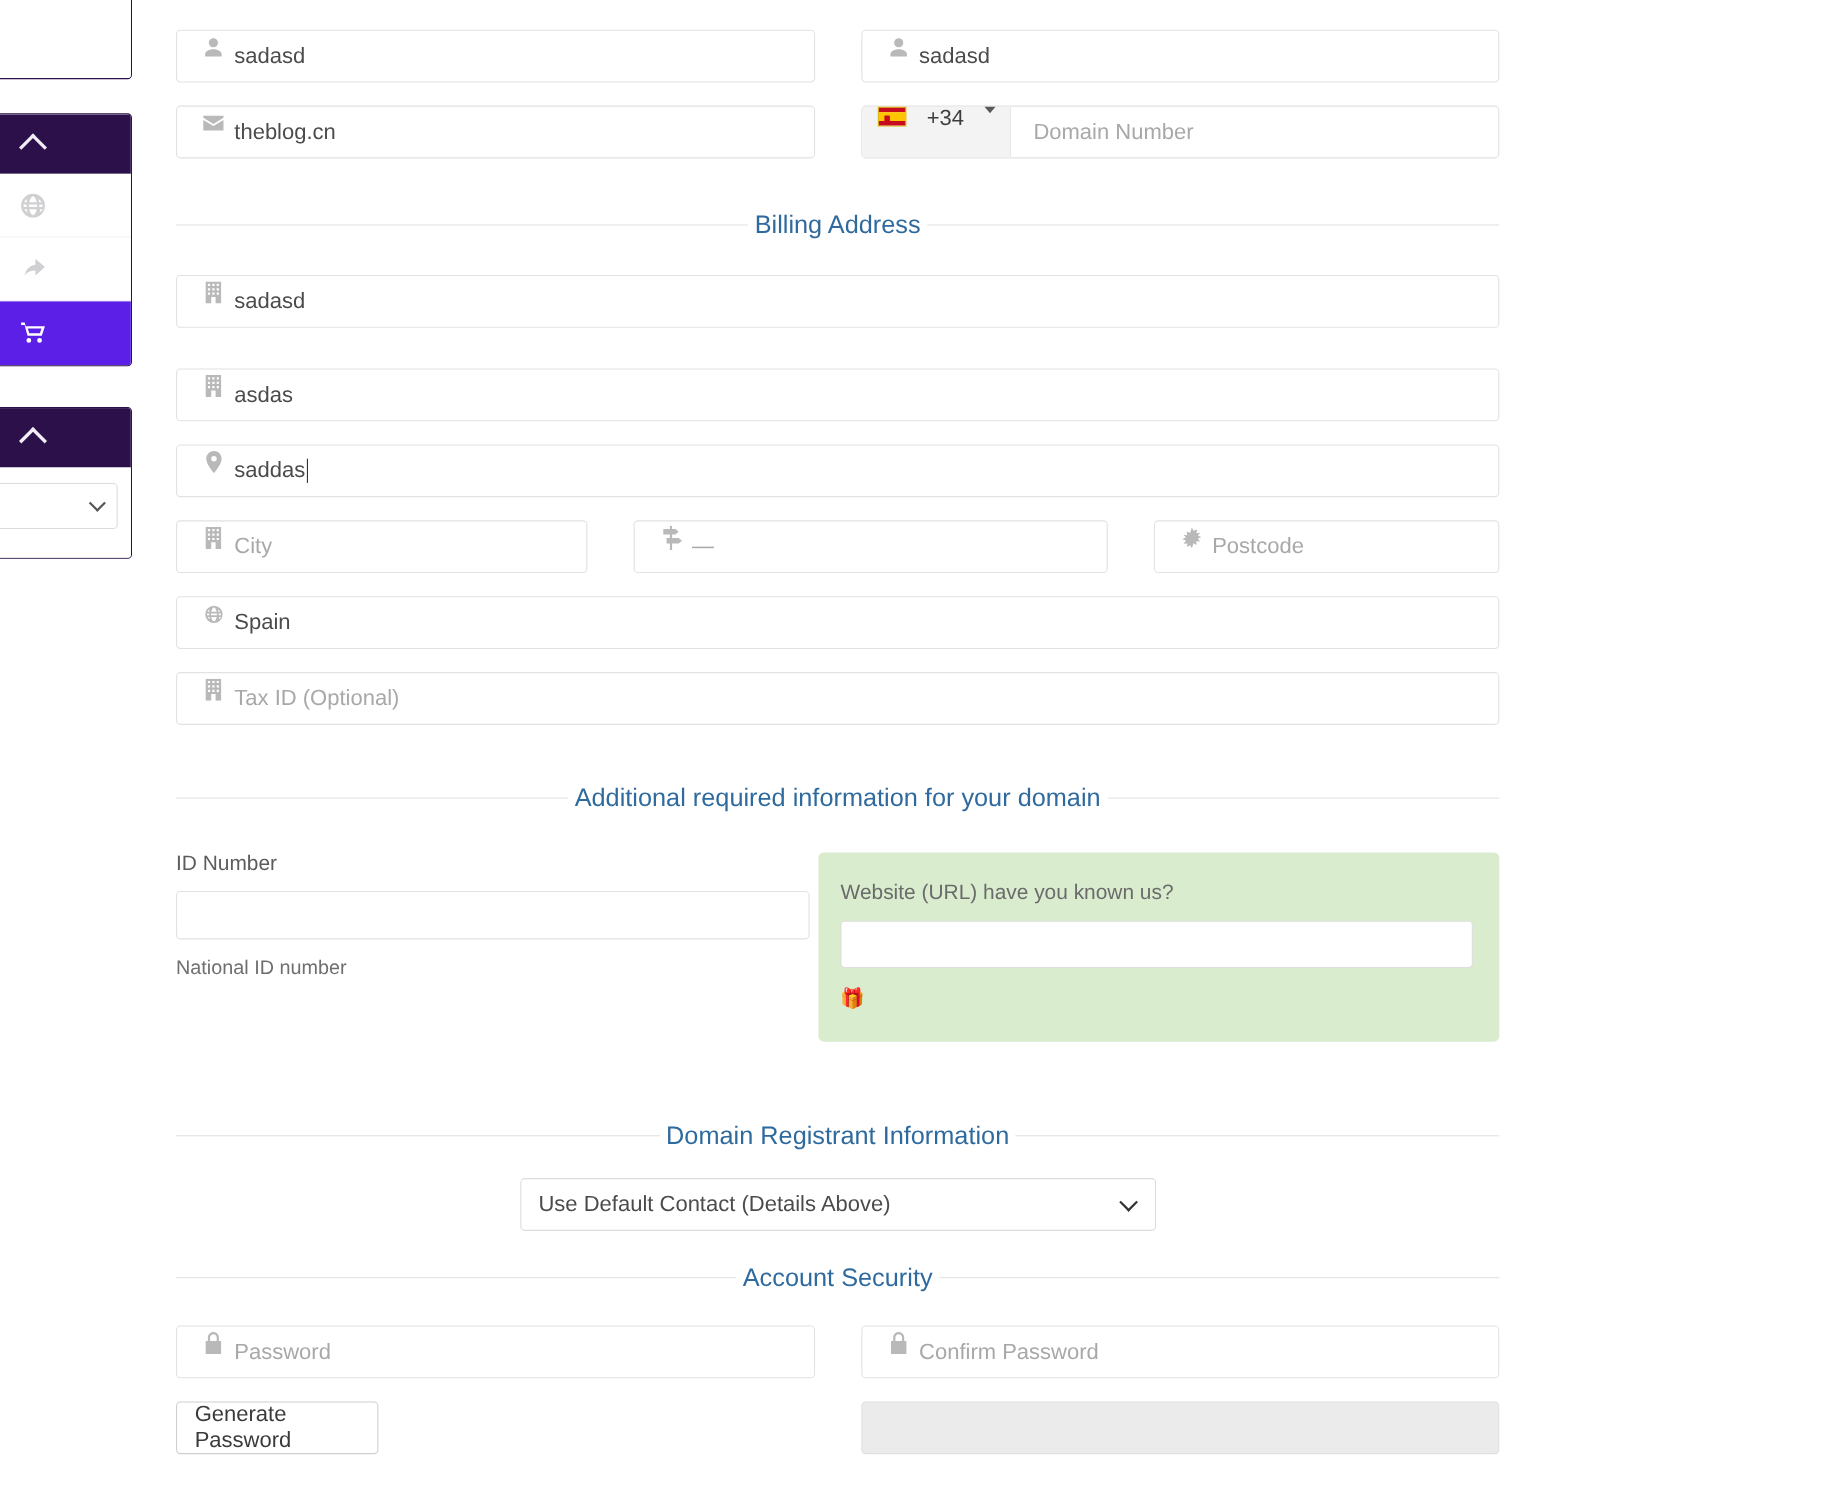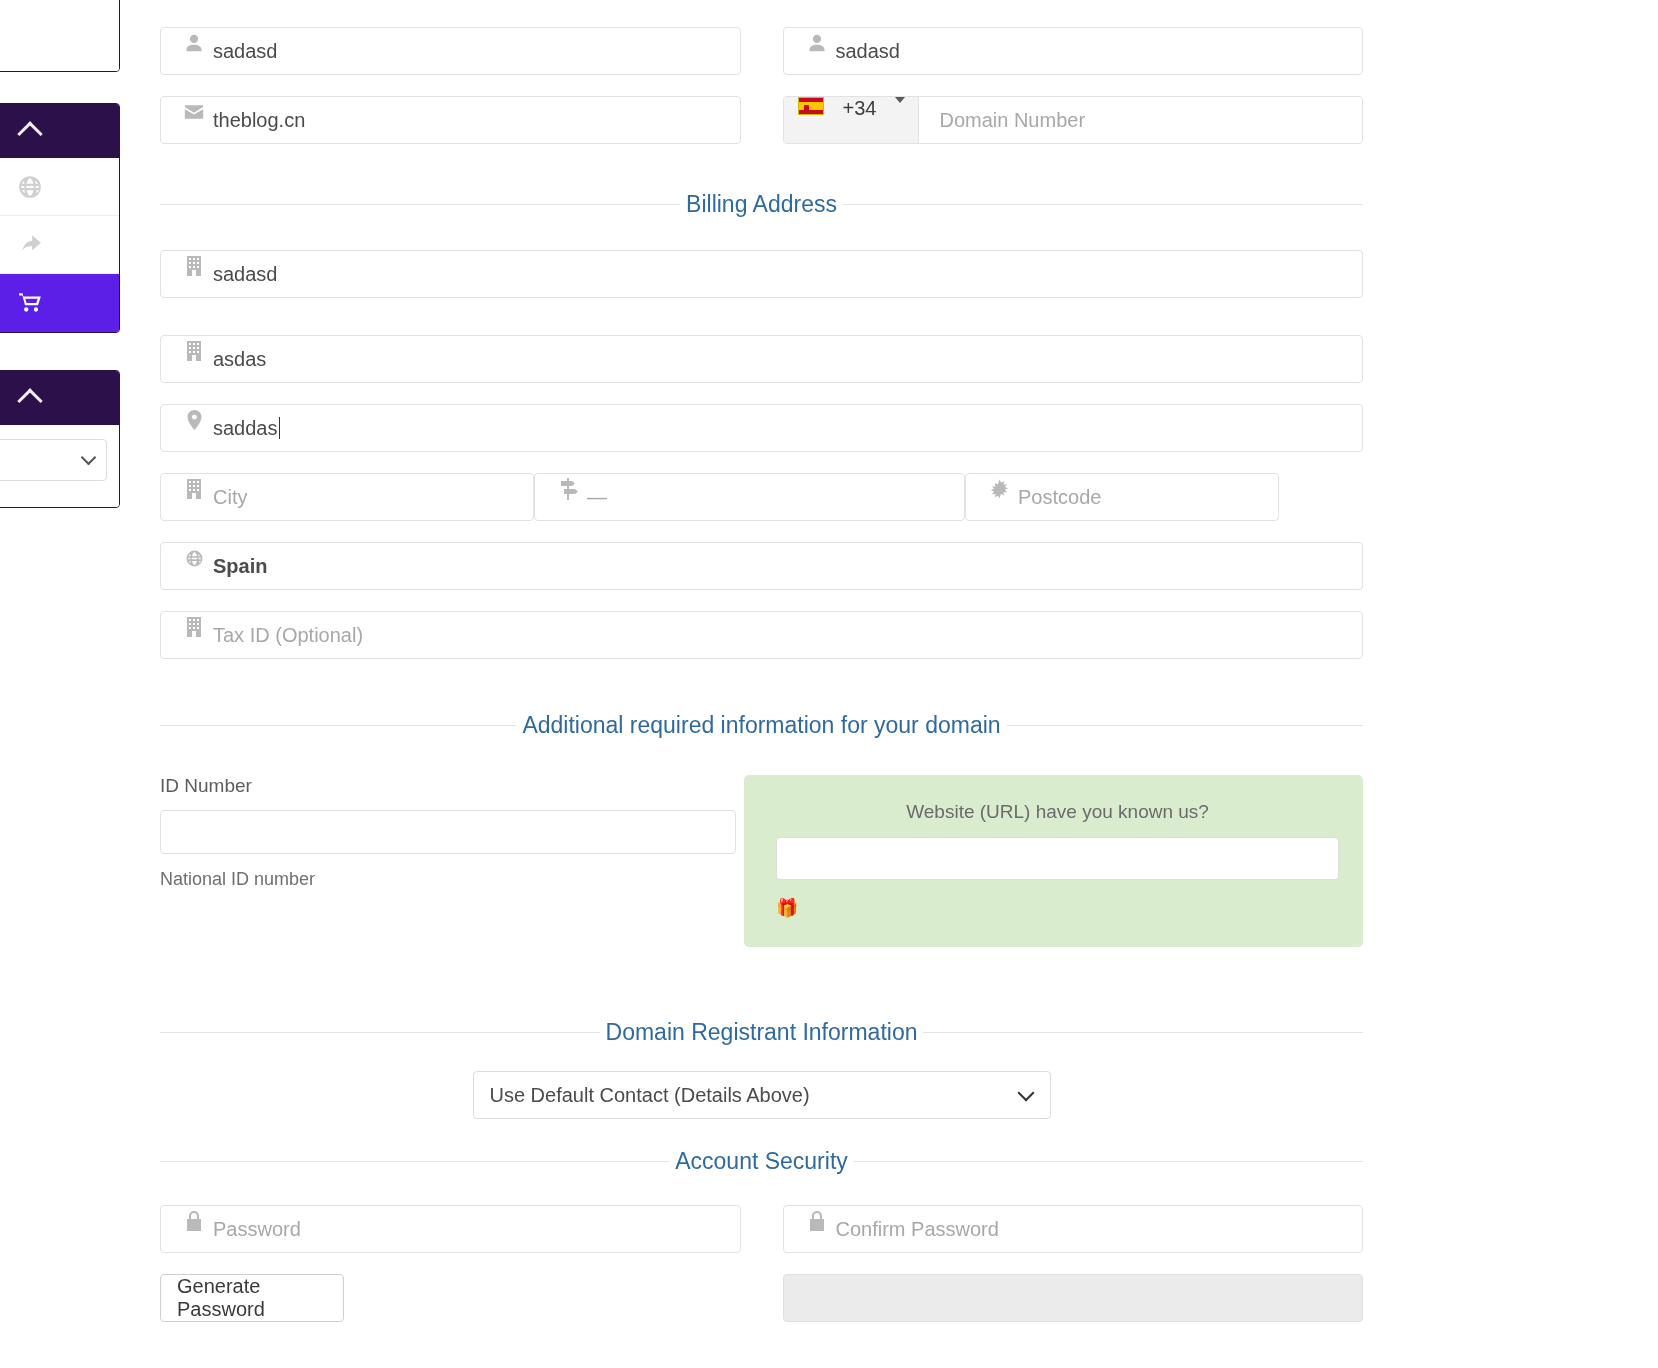--- a/index.html
+++ b/index.html
@@ -112,21 +112,21 @@
   
   .sect {
     display:flex; align-items:center; gap:6px;
     font-size:23px; color:#2f6a9e;
   }
   .sect .rule { flex:1 1 auto; height:1px; background:#e3e3e3; }
   .sect .txt { white-space:nowrap; }
 
   
   .promo {
-    background:#d9edce; border-radius:5px; padding:26px 24px 28px 32px;text-align:center;
+    background:#d9edce; border-radius:5px; padding:26px 24px 28px 20px;
   }
   .promo-label { font-size:19px; color:#6b6b6b; margin-bottom:14px; }
   .promo-input { height:43px; background:#fff; border:1px solid #dedede; border-radius:4px; }
   .promo-note { margin-top:17px; font-size:18px; color:#6b6b6b; display:flex; gap:9px; align-items:center; }
 
   .lbl { font-size:19px; color:#5c5c5c; }
   .help { font-size:18px; color:#6f6f6f; }
 
   .para { font-size:19px; color:#6b6b6b; line-height:1.45; }
 
@@ -280,21 +280,21 @@
     <div class="field" style="margin-top:21px;">
       <span class="ic">
         <svg width="15" height="20" viewBox="0 0 14 20">
             <path d="M7 0C3.1 0 0 3.1 0 7c0 5.3 7 13 7 13s7-7.7 7-13c0-3.9-3.1-7-7-7zm0 9.5A2.5 2.5 0 1 1 7 4.5a2.5 2.5 0 0 1 0 5z"></path>
           </svg>
       </span>
       <span class="val">saddas</span>
         <span class="caret"></span>
     </div>
 
-    <div style="display:flex; margin-top:21px;">
+    <div style="display:flex; gap:42px; margin-top:21px;">
       <div style="width:374px;">
         <div class="field">
           <span class="ic">
             <svg width="16" height="20" viewBox="0 0 16 20">
                 <path d="M1 0h14v20H1V0zm2 2v2h2V2H3zm4 0v2h2V2H7zm4 0v2h2V2h-2zM3 6v2h2V6H3zm4 0v2h2V6H7zm4 0v2h2V6h-2zM3 10v2h2v-2H3zm4 0v2h2v-2H7zm4 0v2h2v-2h-2zM6 14v6h4v-6H6z"></path>
               </svg>
           </span>
           <span class="ph">City</span>
         </div>
       </div>
@@ -313,21 +313,21 @@
           <span class="ic">
             <svg width="19" height="20" viewBox="0 0 20 20">
                 <path d="M10 0l1.6 3.1L15 2l-.6 3.5L18 5l-2.2 2.8L19 9.4l-3.3 1.2 2.1 2.9-3.6-.2.5 3.5-3.1-1.8L10 20l-1.6-3 -3.1 1.8.5-3.5-3.6.2 2.1-2.9L1 11.4l3.2-2L2 7l3.6.5L5 4l3.4 1.1L10 0z"></path>
               </svg>
           </span>
           <span class="ph">Postcode</span>
         </div>
       </div>
     </div>
 
-    <div class="field" style="margin-top:21px;font-weight:bold;">
+    <div class="field" style="margin-top:21px;">
       <span class="ic">
         <svg width="19" height="19" viewBox="0 0 24 24">
             <path d="M12 2a10 10 0 1 0 0 20 10 10 0 0 0 0-20zm0 2c1.2 0 2.6 2 3.1 5H8.9C9.4 6 10.8 4 12 4zM6.5 6.3A12.9 12.9 0 0 0 6.9 9H4.6a8 8 0 0 1 1.9-2.7zM4.1 11h2.6a18 18 0 0 0 0 2H4.1a8 8 0 0 1 0-2zm.5 4h2.3c.1 1 .3 1.9.6 2.7A8 8 0 0 1 4.6 15zM12 20c-1.2 0-2.6-2-3.1-5h6.2c-.5 3-1.9 5-3.1 5zm3.4-7H8.6a16 16 0 0 1 0-2h6.8a16 16 0 0 1 0 2zm2.1 4.7c.3-.8.5-1.7.6-2.7h2.3a8 8 0 0 1-2.9 2.7zM17.3 13a18 18 0 0 0 0-2h2.6a8 8 0 0 1 0 2h-2.6zm-.2-4c-.1-1-.3-1.9-.6-2.7A8 8 0 0 1 19.4 9h-2.3z"></path>
           </svg>
       </span>
       <span class="val">Spain</span>
     </div>
 
     <div class="field" style="margin-top:21px;">
       <span class="ic">

